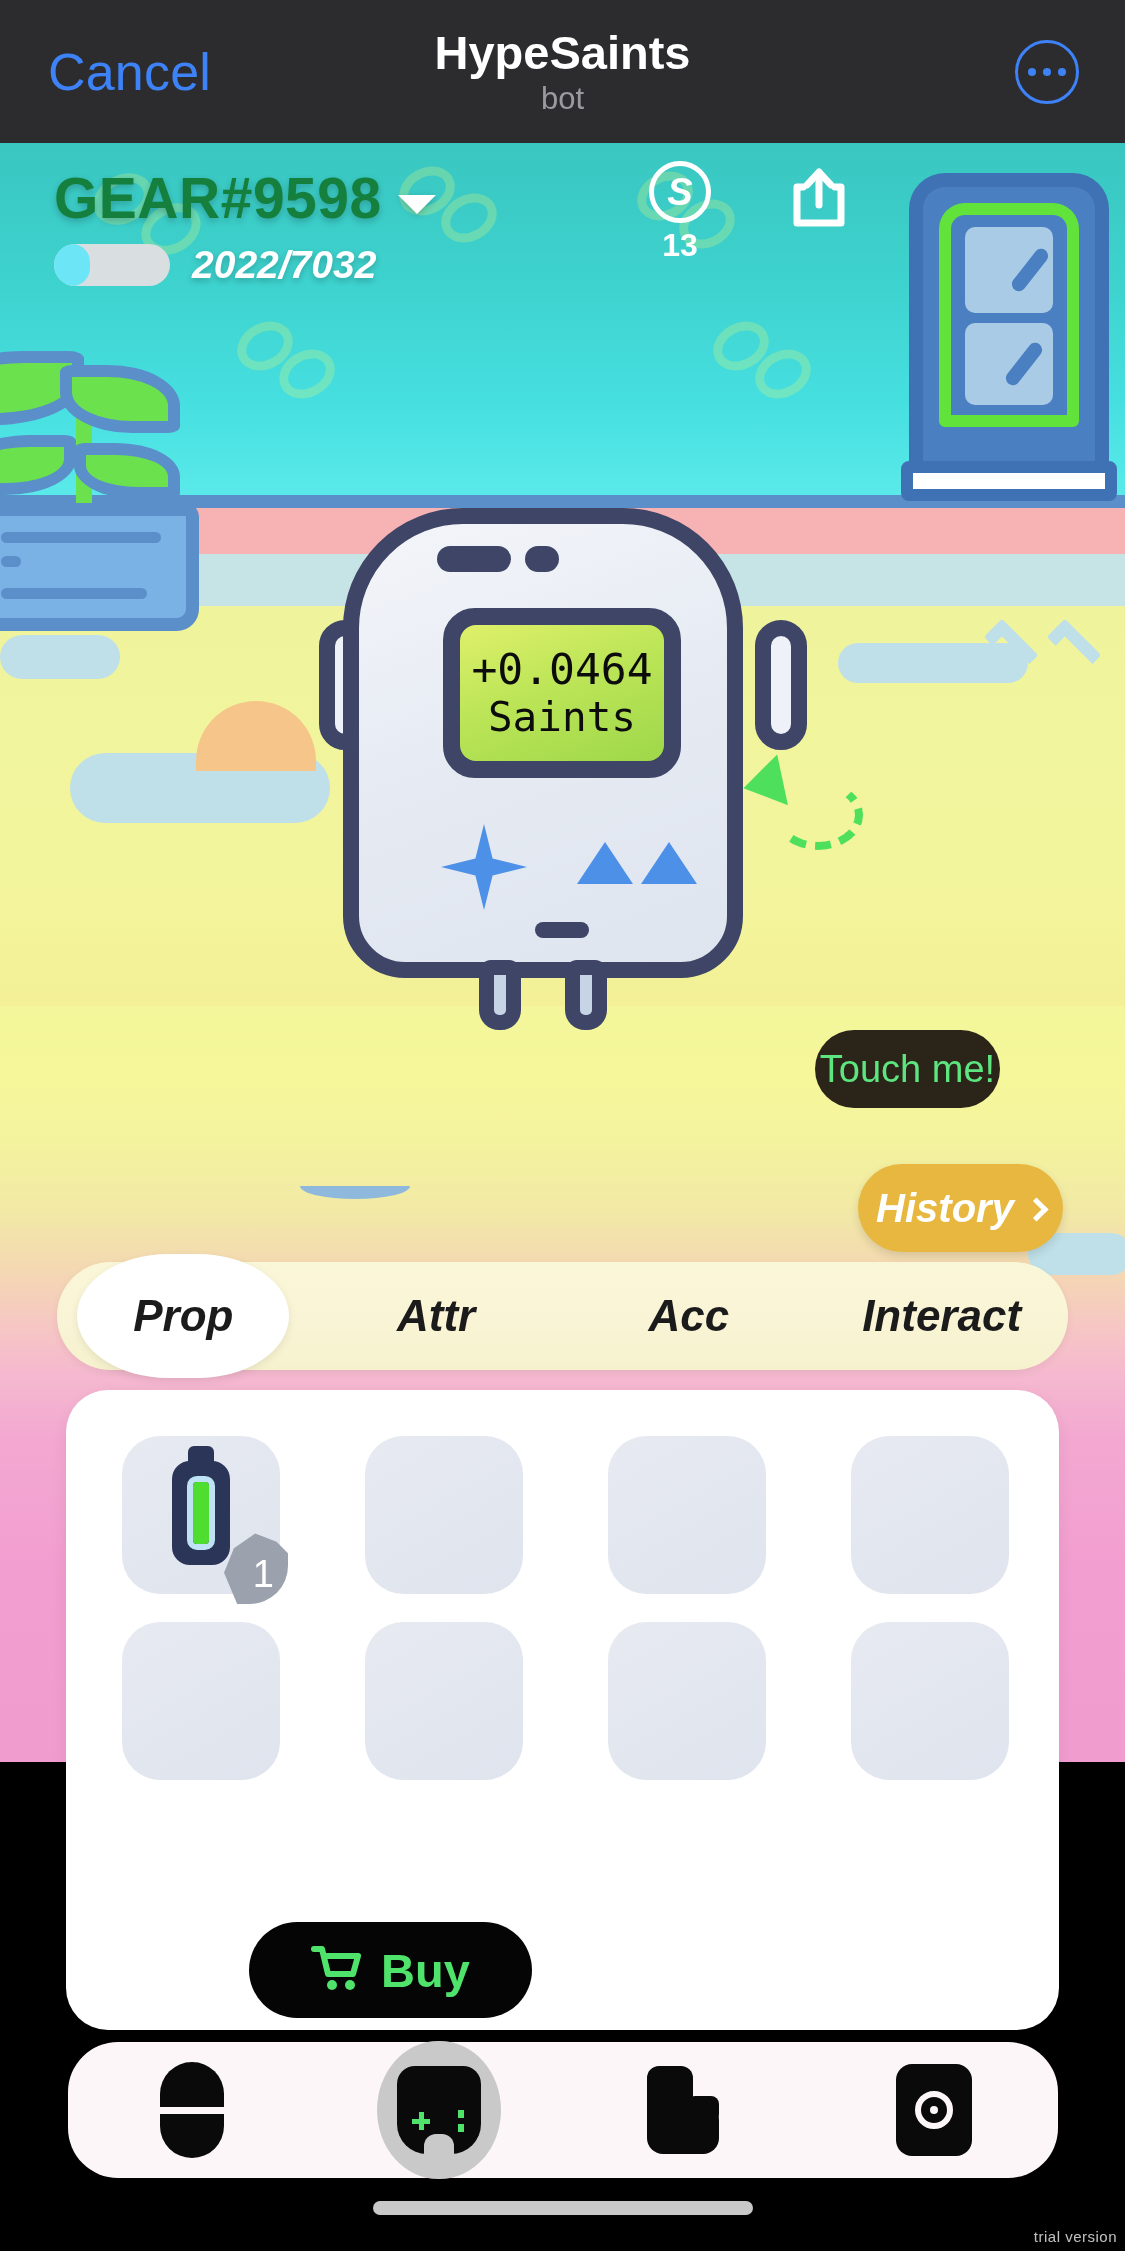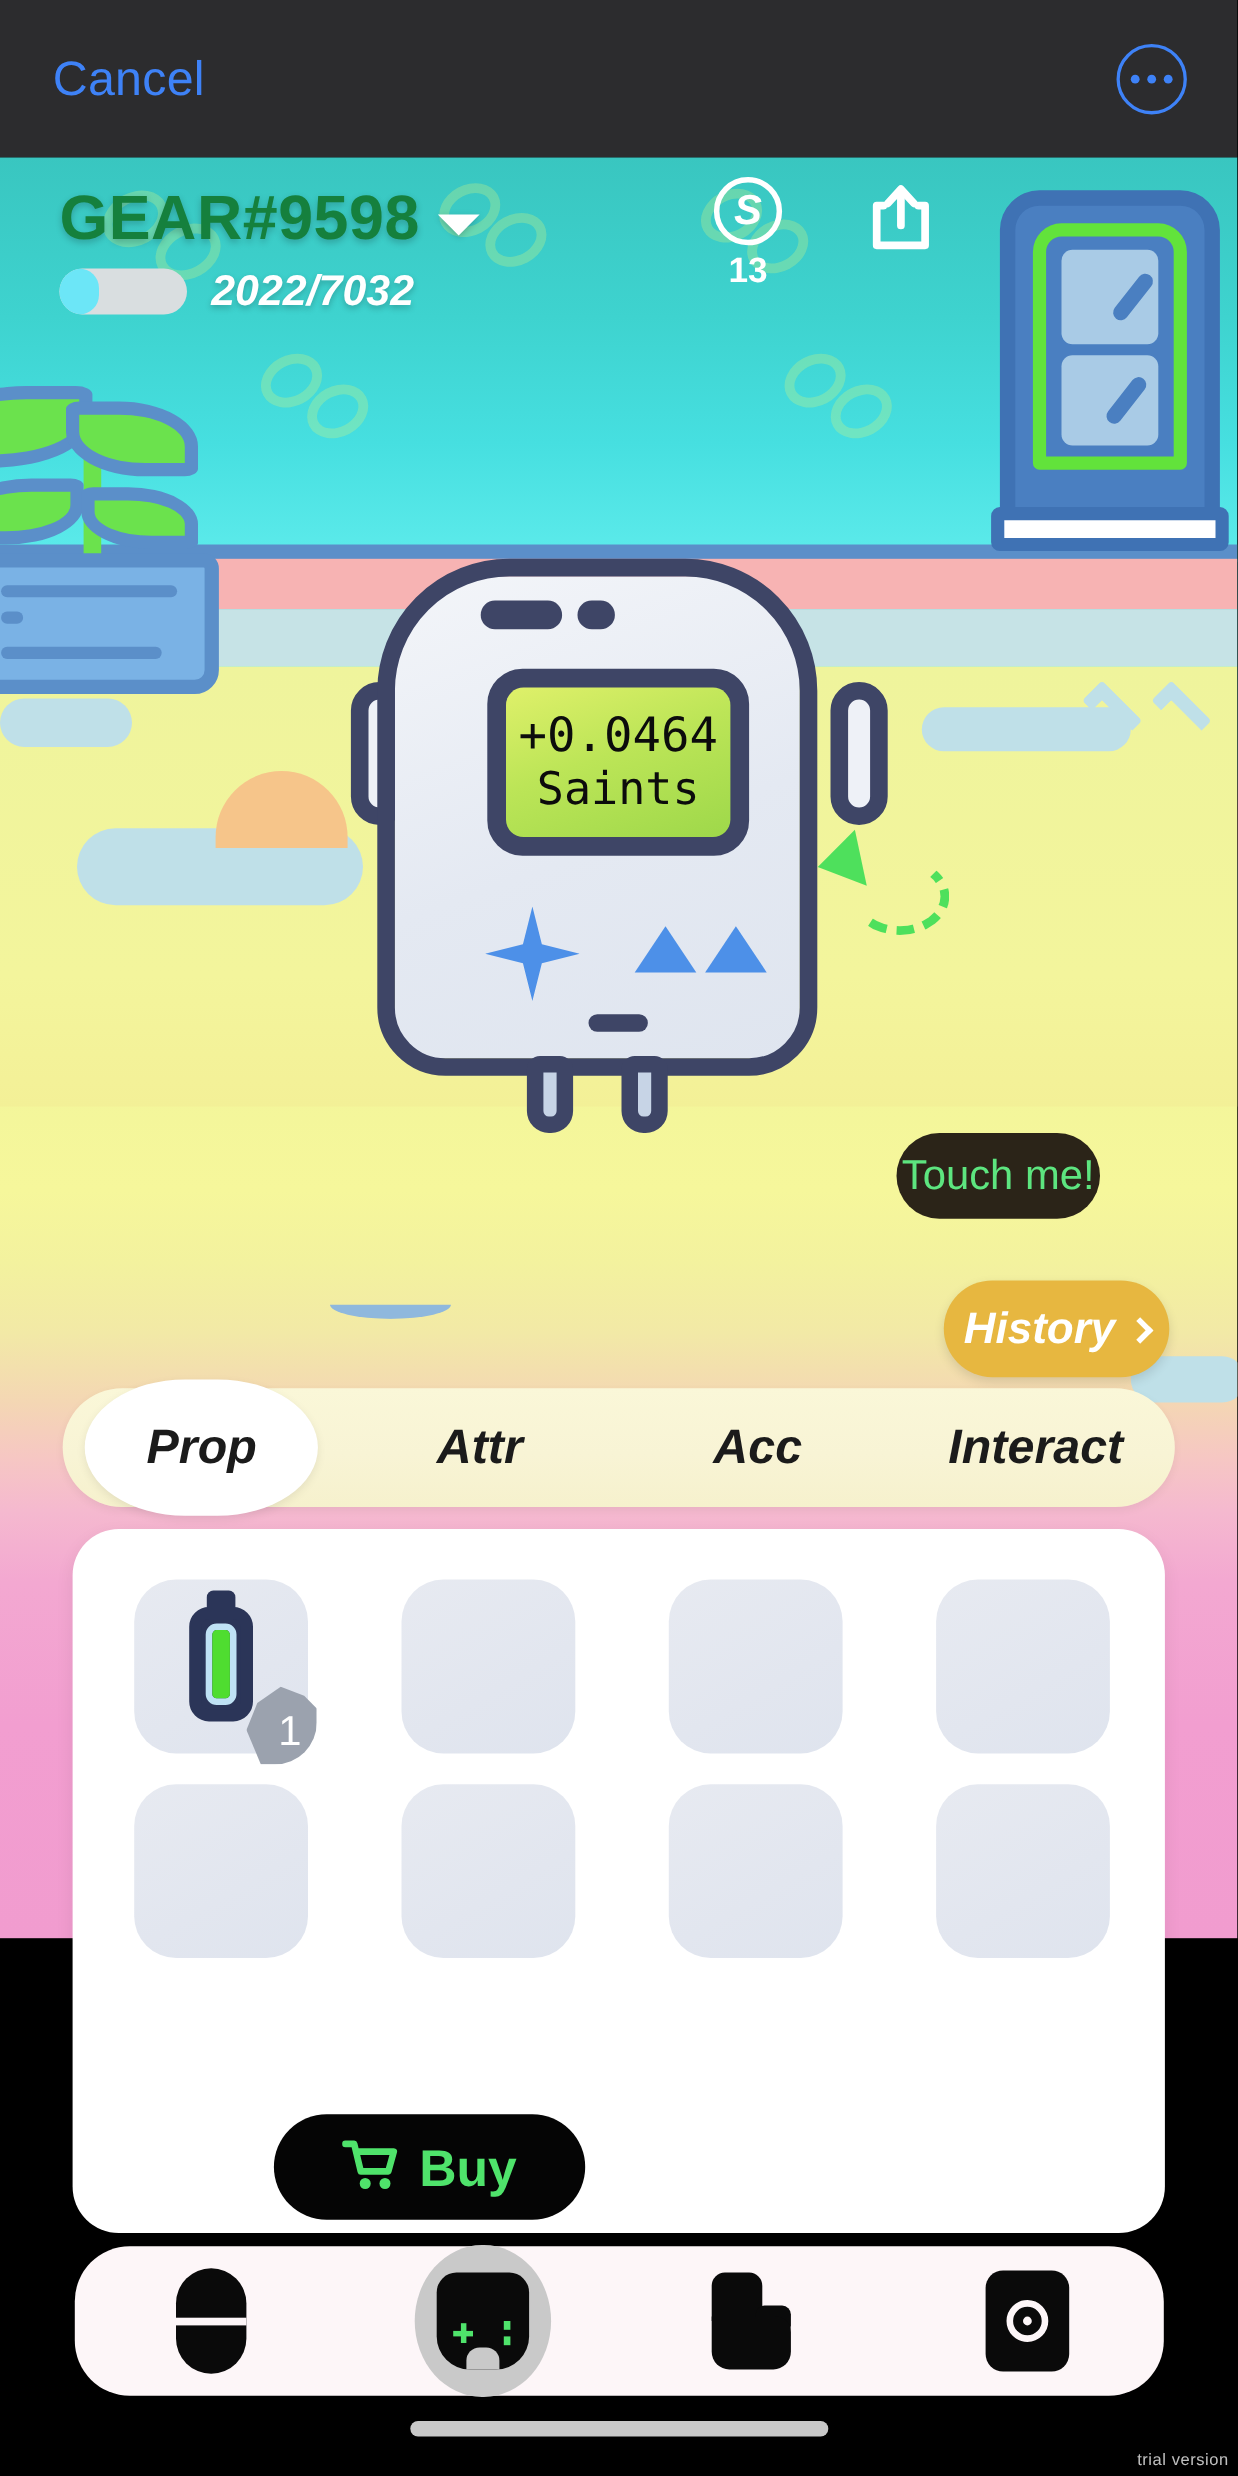--- a/index.html
+++ b/index.html
@@ -8,21 +8,21 @@
 
   #app { position:relative; width:1125px; height:2251px; overflow:hidden; }
 
   
   .header {
     position:absolute; top:0; left:0; width:1125px; height:143px;
     background:#2c2c2e; display:flex; align-items:center; z-index:60;
   }
   .hdr-cancel {
     position:absolute; left:48px; top:50%; transform:translateY(-50%);
-    color:#3e82f7; font-size:44px; letter-spacing:0.2px;
+    color:#3e82f7; font-size:52px; letter-spacing:0.2px;
   }
   .hdr-center {
     position:absolute; left:50%; top:50%; transform:translate(-50%,-50%);
     text-align:center; width:520px;
   }
   .hdr-title { color:#ffffff; font-size:47px; font-weight:bold; line-height:1.08; }
   .hdr-sub { color:#9b9b9f; font-size:31px; margin-top:4px; line-height:1.1; }
   .hdr-more {
     position:absolute; right:46px; top:50%; transform:translateY(-50%);
     width:64px; height:64px; border-radius:50%; border:3.5px solid #3e82f7;
@@ -304,20 +304,24 @@
     font-size:15px; z-index:58; letter-spacing:.5px;
   }
 </style>
 </head>
 <body>
 
 <div id="app">
 
   <div class="header">
     <div class="hdr-cancel">Cancel</div>
+    <div class="hdr-center">
+      <div class="hdr-title">HypeSaints</div>
+      <div class="hdr-sub">bot</div>
+    </div>
     <div class="hdr-more">
       <i></i>
       <i></i>
       <i></i>
     </div>
   </div>
 
   <div class="scene">
 
     <div class="sky-deco" style="left:92px;top:32px;width:62px;height:48px;transform:rotate(-28deg);"></div>

